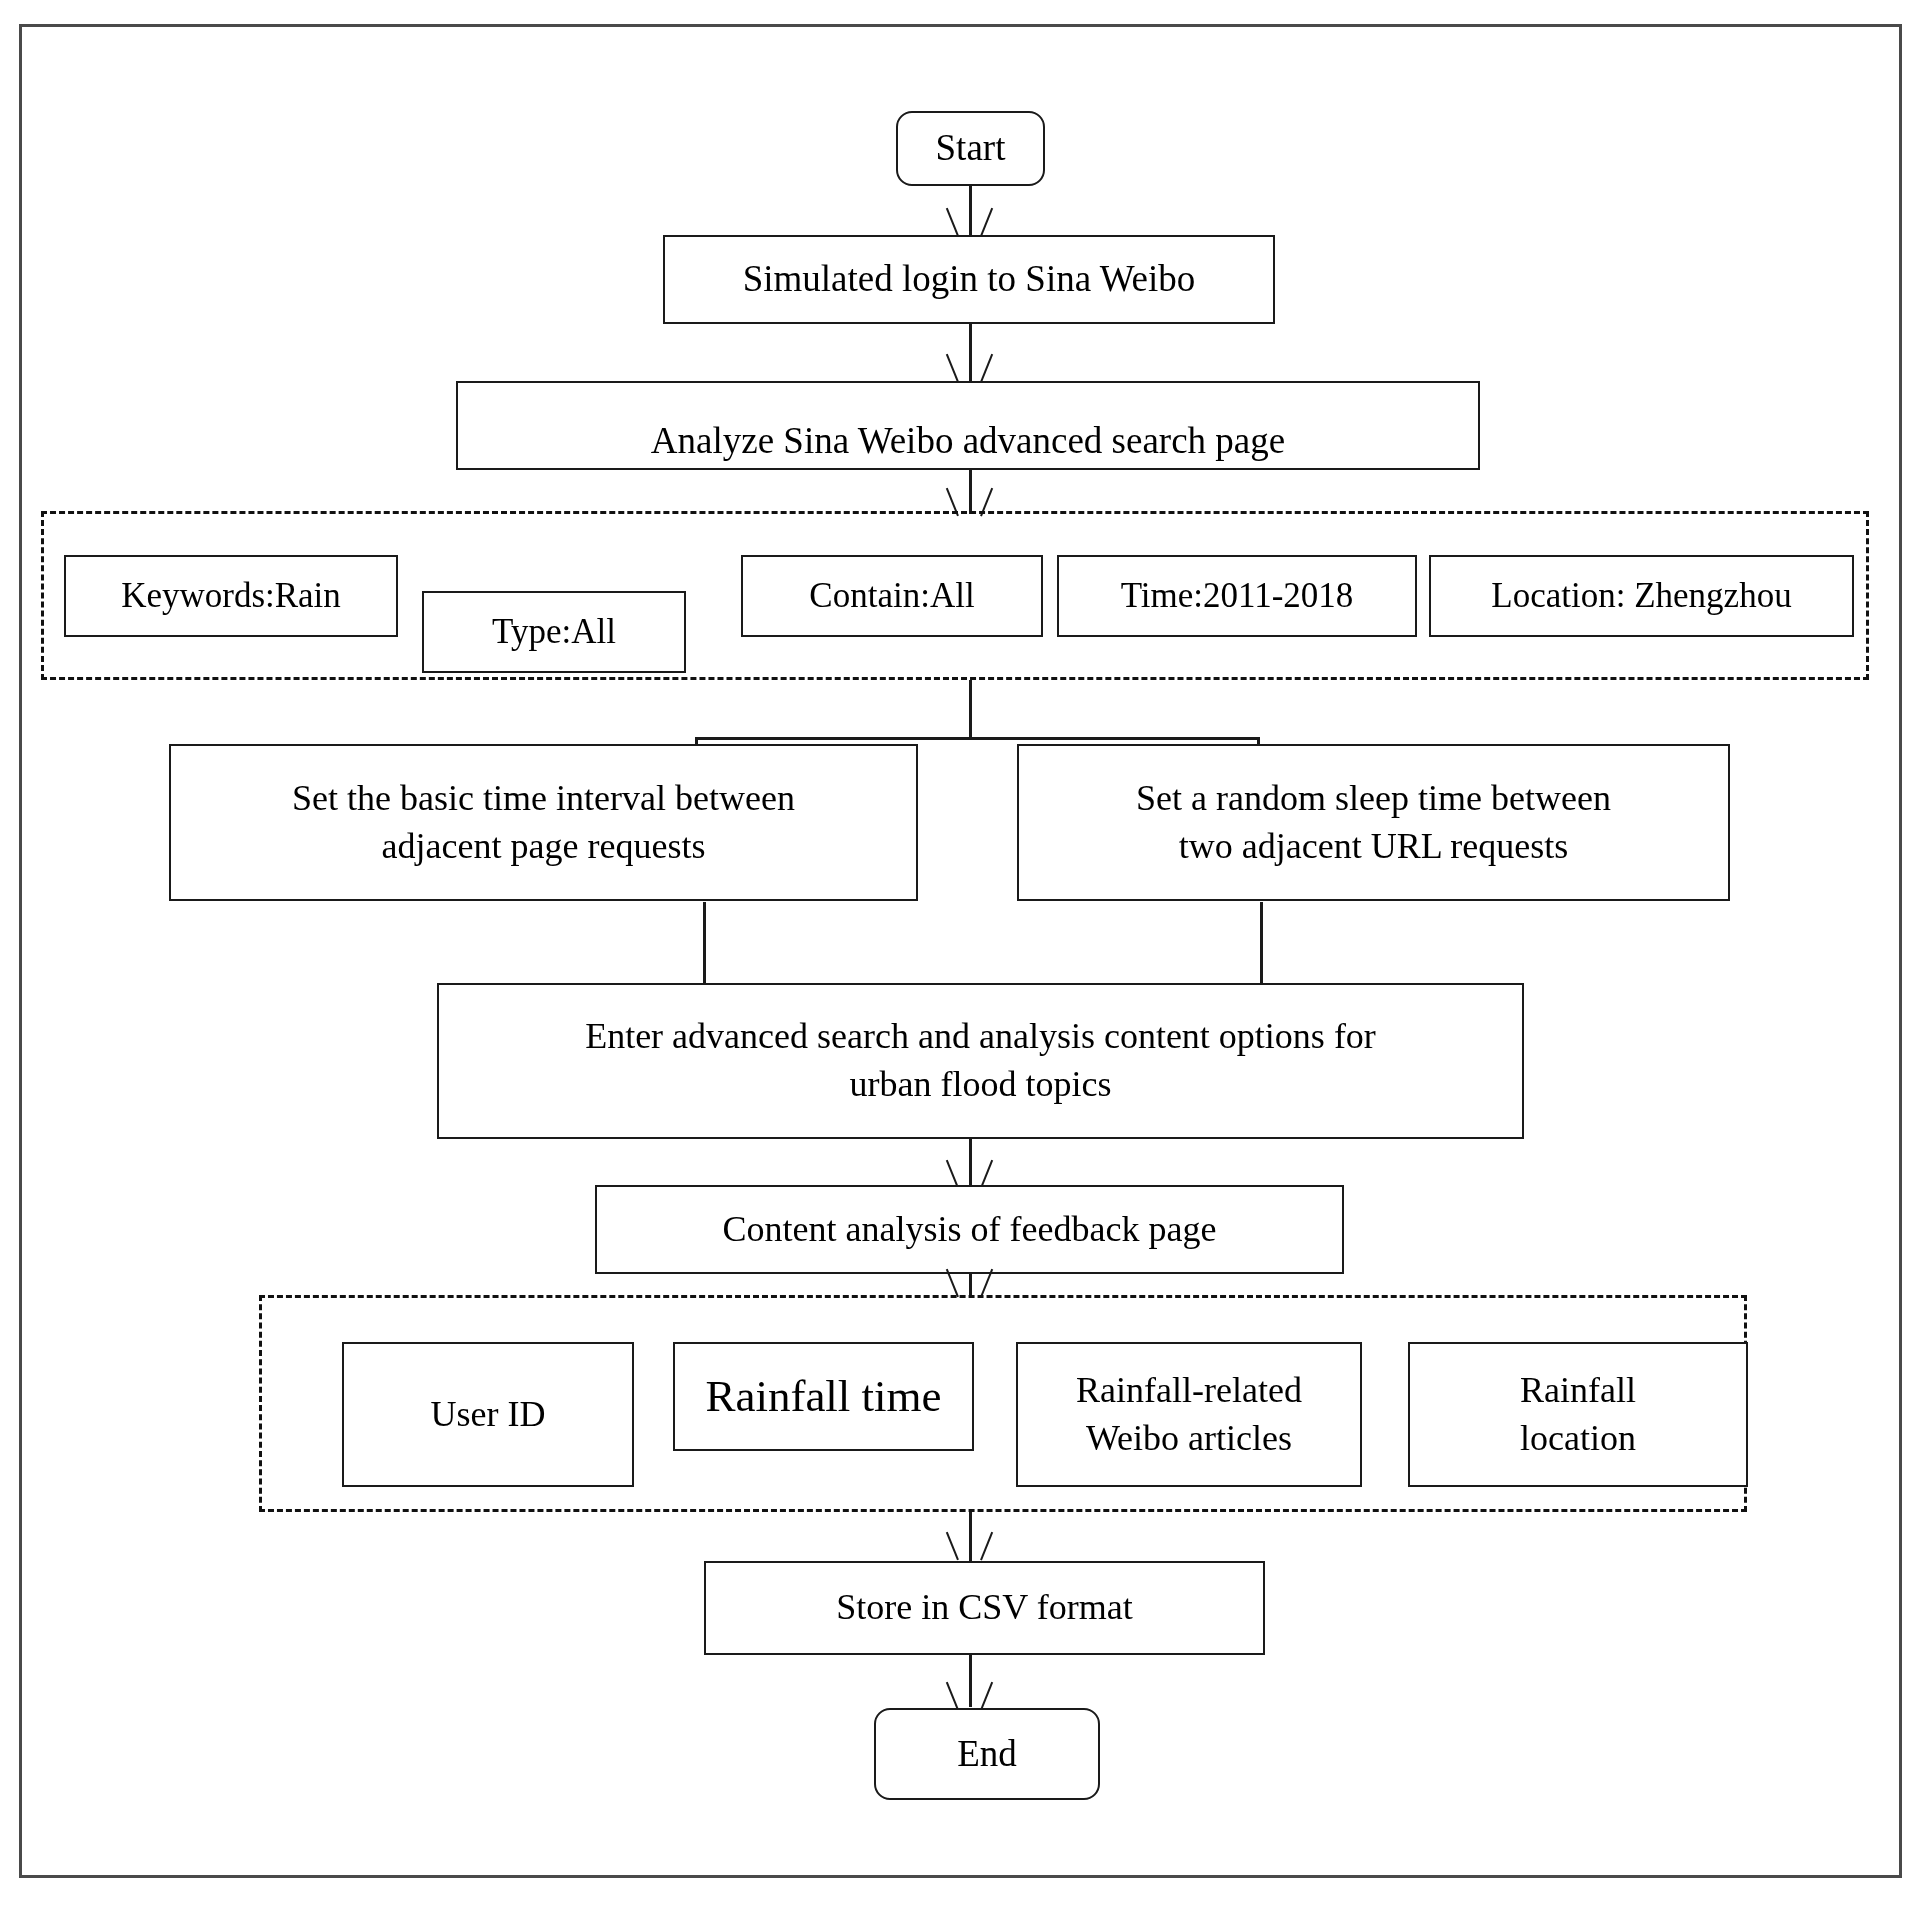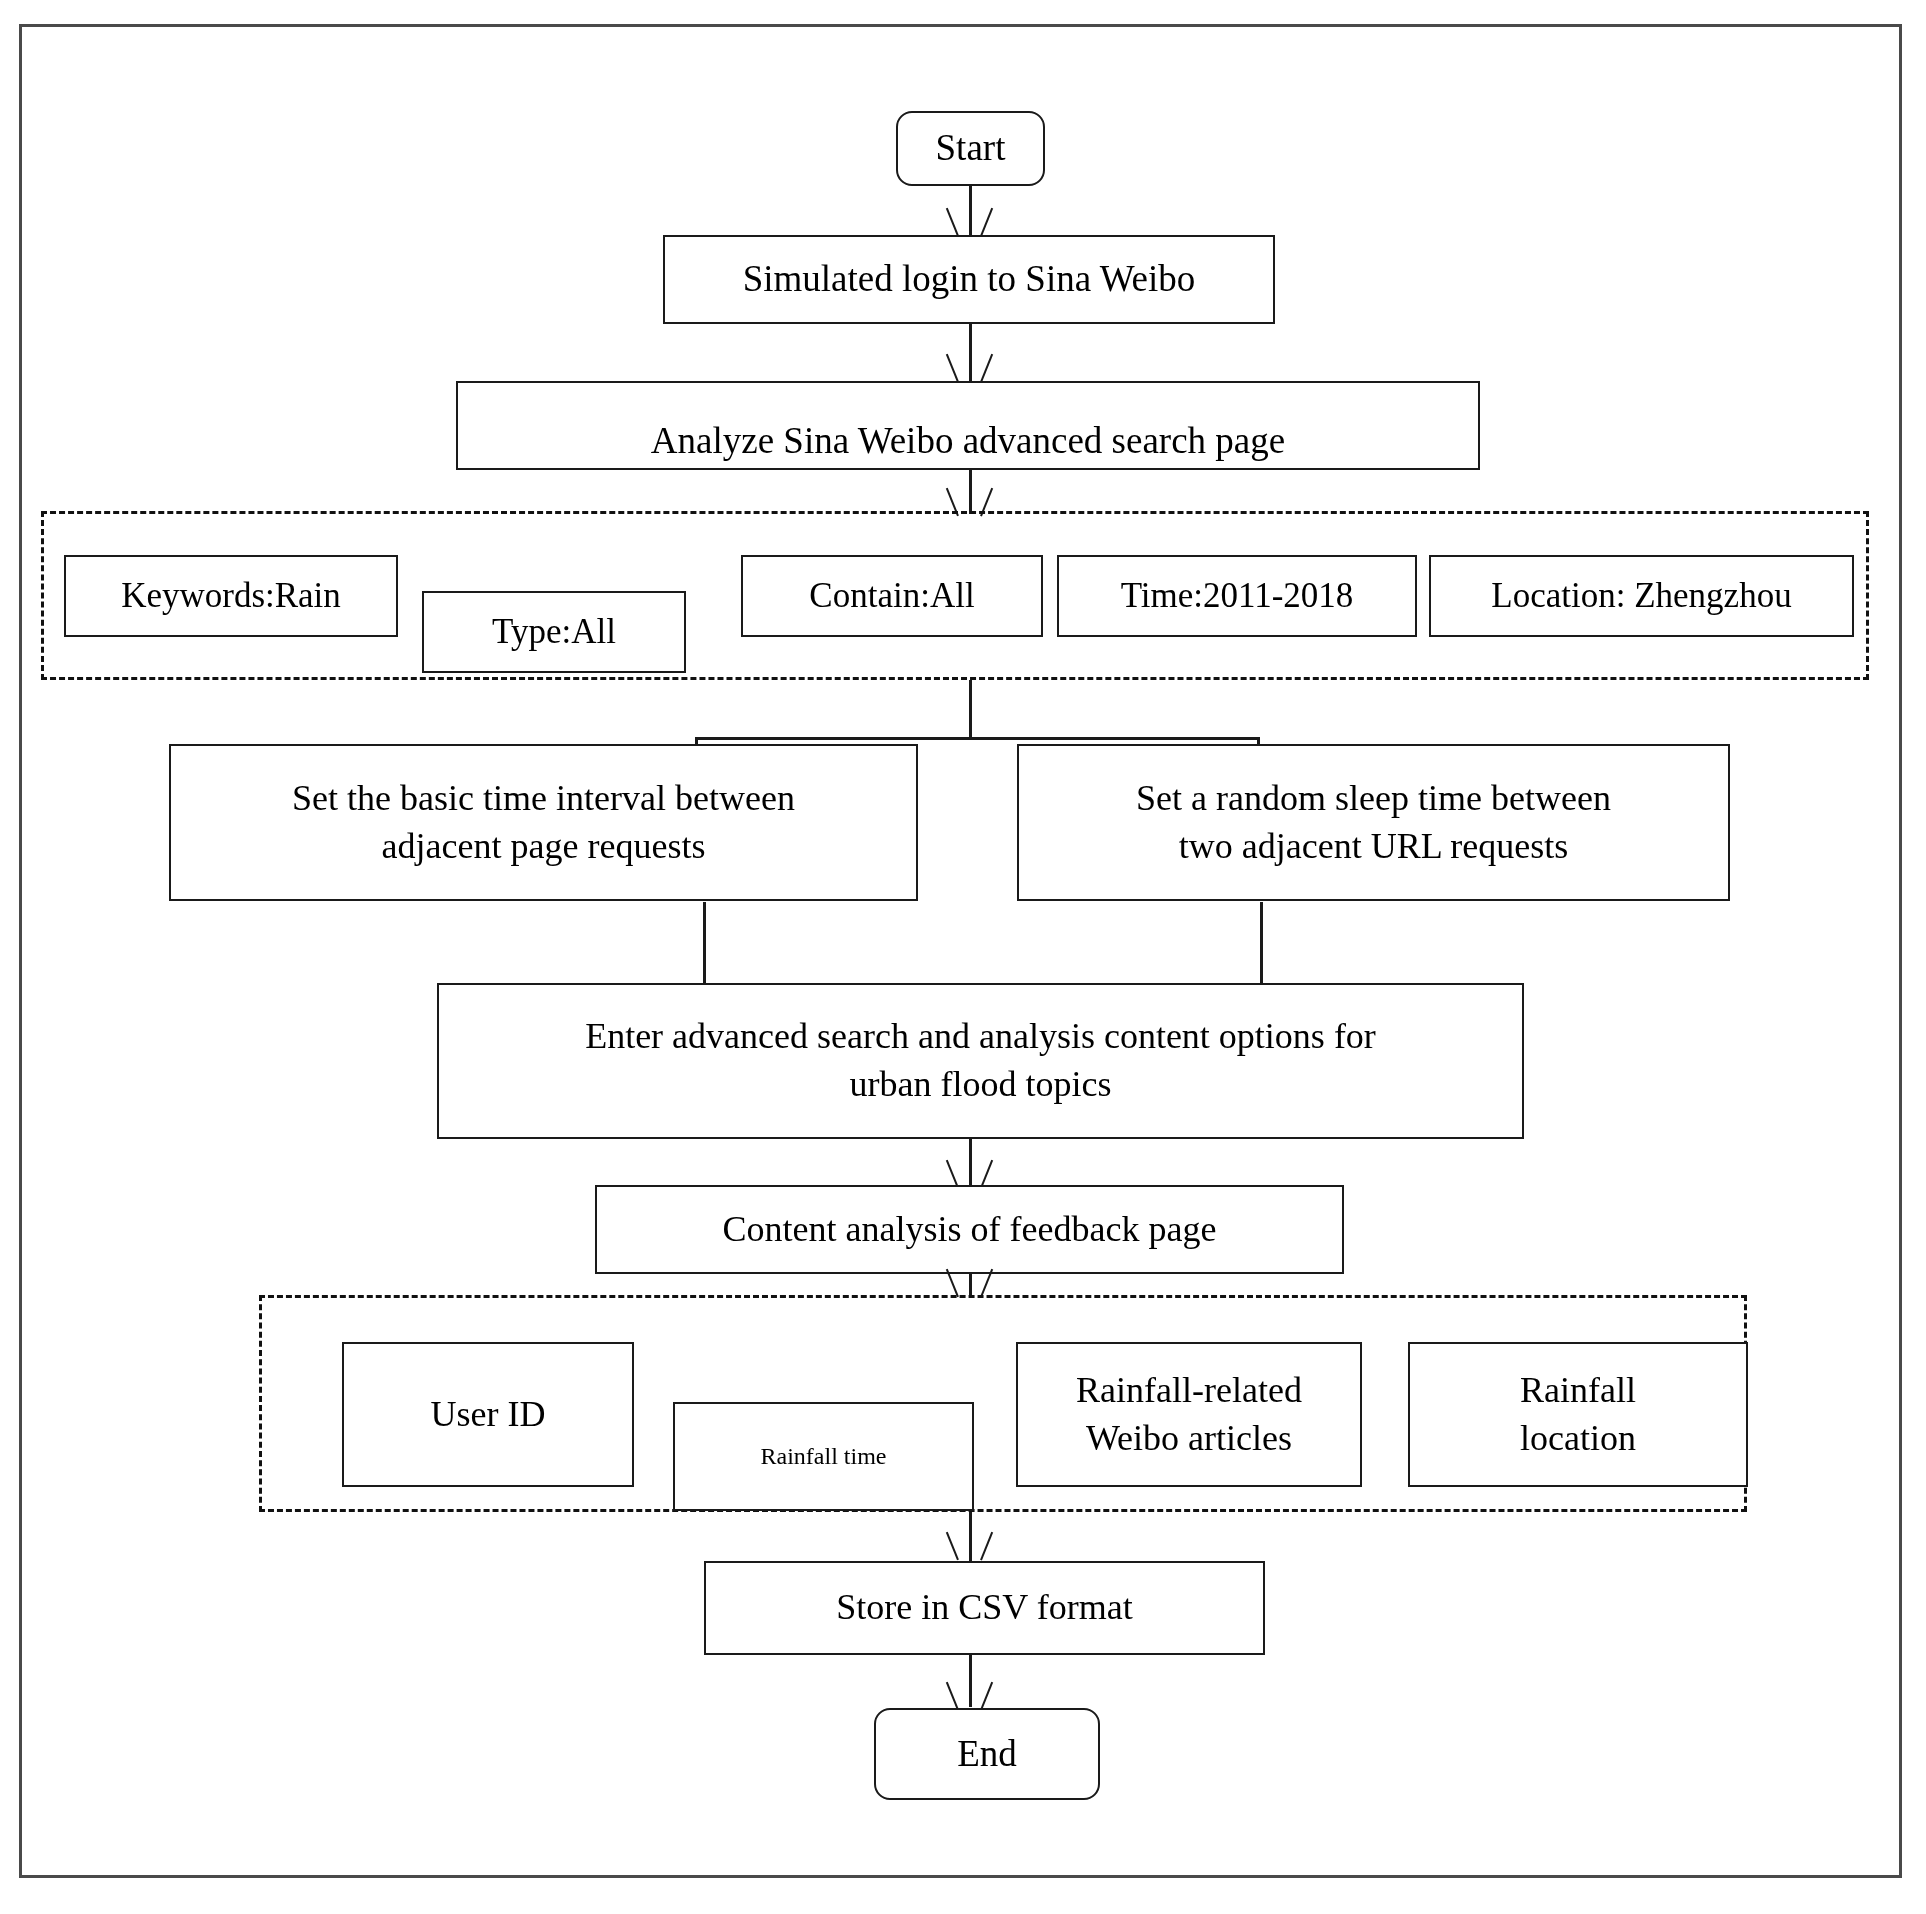--- a/index.html
+++ b/index.html
@@ -183,21 +183,21 @@
 
   <div class="vline" style="left:969px; top:1274px; height:24px;"></div>
   <div class="arrow-v" style="left:956px; top:1267px;"></div>
 
   <div class="dashed-group" style="left:259px; top:1295px; width:1488px; height:217px;"></div>
 
   <div class="node" style="left:342px; top:1342px; width:292px; height:145px; font-size:36px;">
     <span class="label">User ID</span>
   </div>
 
-  <div class="node" style="left:673px; top:1402px; width:301px; height:109px; font-size:24px;">
+  <div class="node" style="left:673px; top:1342px; width:301px; height:109px; font-size:45px;">
     <span class="label">Rainfall time</span>
   </div>
 
   <div class="node" style="left:1016px; top:1342px; width:346px; height:145px; font-size:36px;">
     <span class="label">
       <span>Rainfall-related</span><br>
       <span>Weibo articles</span>
     </span>
   </div>
 

